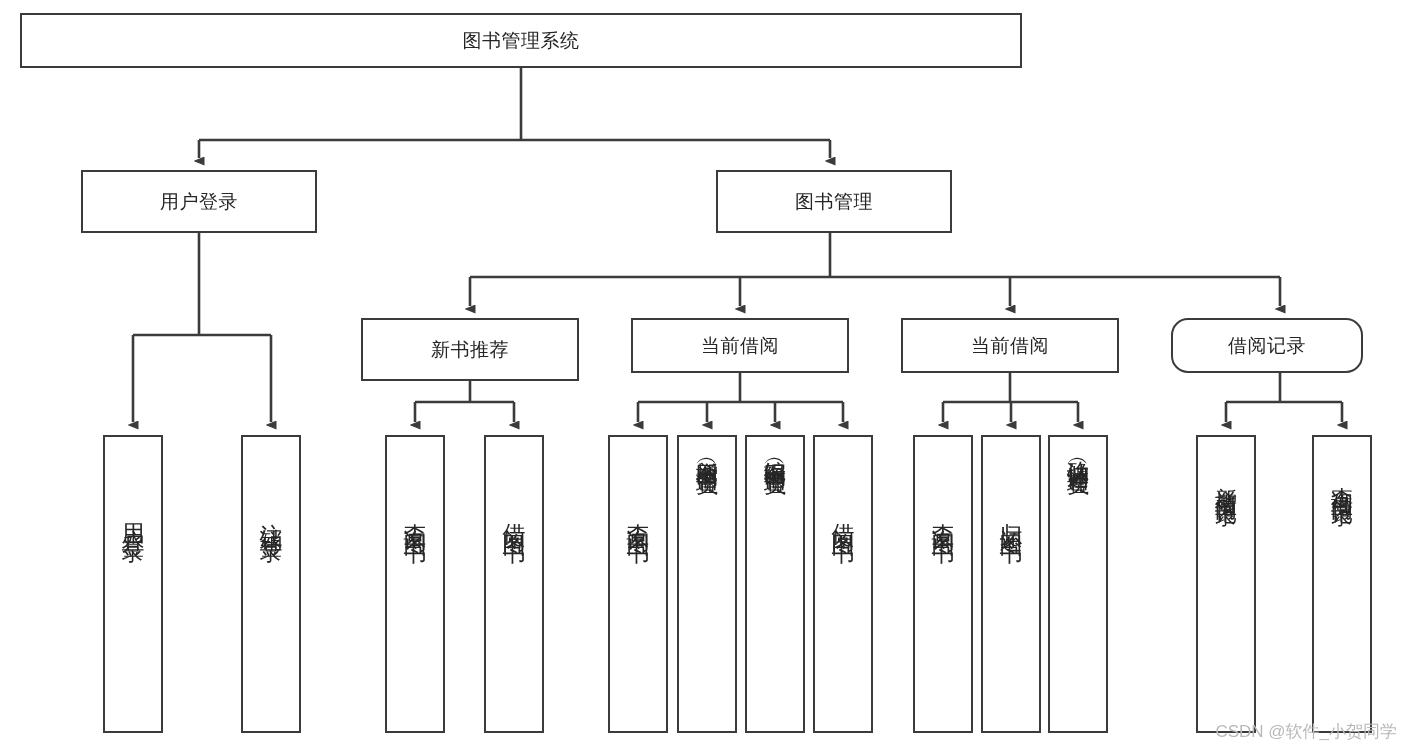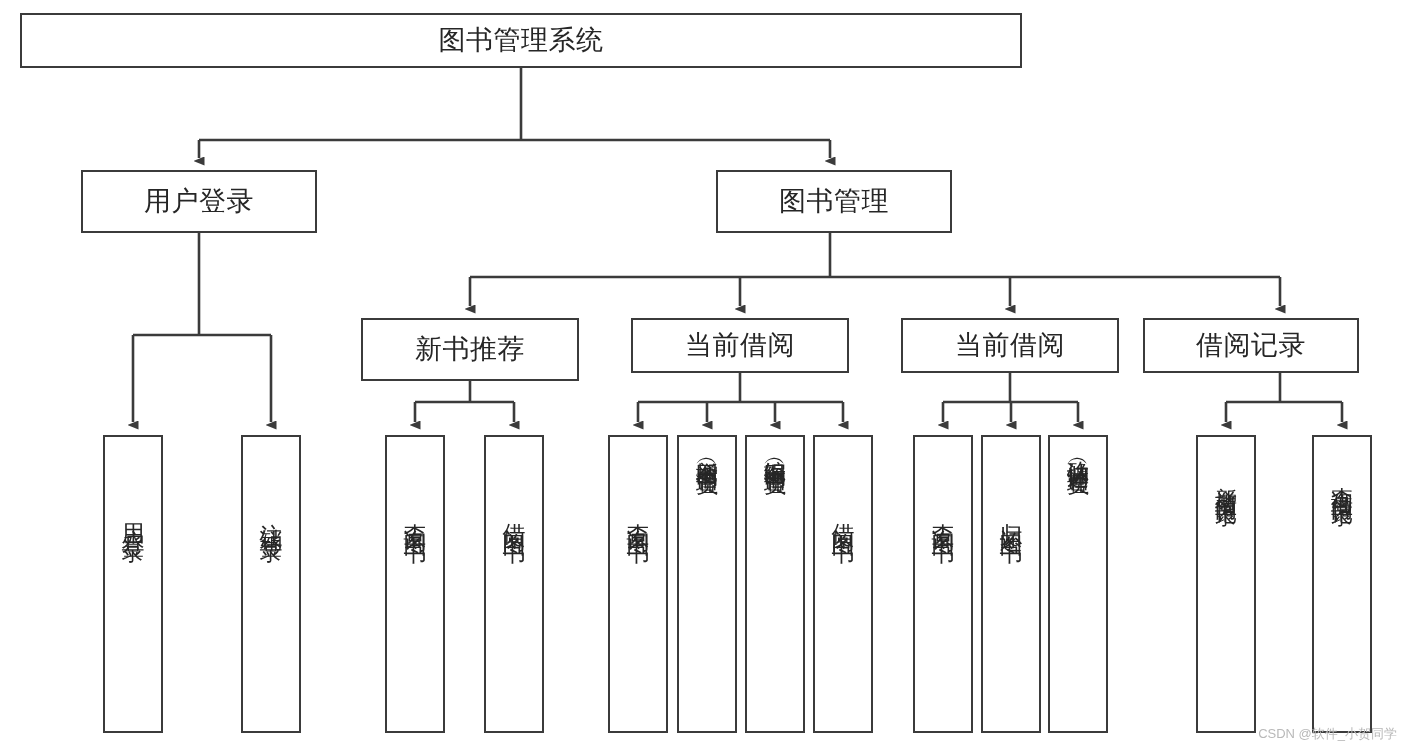--- a/index.html
+++ b/index.html
@@ -38,21 +38,21 @@
     z-index: 2;
   }
   .node .label {
     display: block;
     text-align: center;
     line-height: 1.12;
     letter-spacing: 0.5px;
   }
   
   .node.horiz .label {
-    font-size: 27px;
+    font-size: 19px;
     white-space: nowrap;
   }
   
   .node.vert {
     align-items: flex-start;
     justify-content: center;
     padding-top: 4px;
   }
   .node.vert .label {
     writing-mode: vertical-rl;
@@ -69,21 +69,21 @@
     font-size: 22px;
   }
   .node.vert.long .label {
     letter-spacing: 2px;
     font-size: 22px;
   }
   .watermark {
     position: absolute;
     right: 8px;
     bottom: 4px;
-    font-size: 13px;
+    font-size: 17px;
     color: #b9b9b9;
     white-space: nowrap;
     z-index: 5;
     font-family: "Liberation Sans", "DejaVu Sans", sans-serif;
   }
 </style>
 </head>
 <body>
 
 <div id="canvas">
@@ -153,21 +153,21 @@
 
   <div class="node horiz" style="left:361px; top:318px; width:218px; height:63px;">
     <span class="label">新书推荐</span>
   </div>
   <div class="node horiz" style="left:631px; top:318px; width:218px; height:55px;">
     <span class="label">当前借阅</span>
   </div>
   <div class="node horiz" style="left:901px; top:318px; width:218px; height:55px;">
     <span class="label">当前借阅</span>
   </div>
-  <div class="node horiz" style="left:1143px; top:318px; width:216px; height:55px;">
+  <div class="node horiz" style="left:1171px; top:318px; width:192px; height:55px;border-radius:17px;">
     <span class="label">借阅记录</span>
   </div>
 
   <div class="node vert" style="left:103px; top:435px; width:60px; height:298px; padding-top:68px;">
     <span class="label">用户登录</span>
   </div>
   <div class="node vert" style="left:241px; top:435px; width:60px; height:298px; padding-top:68px;">
     <span class="label">注销登录</span>
   </div>
 

